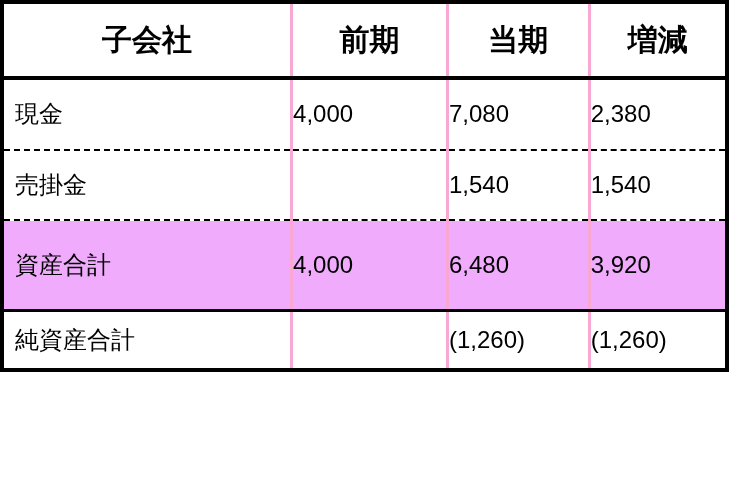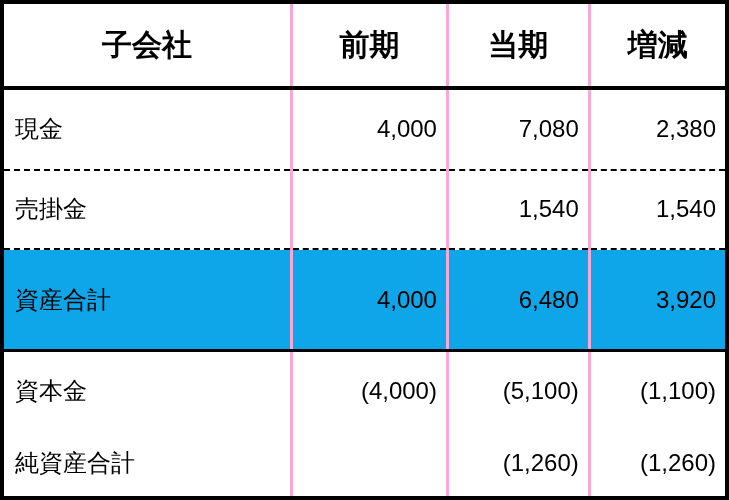--- a/index.html
+++ b/index.html
@@ -11,21 +11,21 @@
     width: 729px;
     height: 500px;
     background: #ffffff;
     box-sizing: border-box;
     font-family: "Liberation Sans", "DejaVu Sans", sans-serif;
     color: #000000;
     overflow: hidden;
   }
   table.bs-table {
     width: 729px;
-    height: 500px;
+    height: 372px;
     border-collapse: collapse;
     table-layout: fixed;
     border: 4px solid #000000;
   }
   col.c-label  { width: 288px; }
   col.c-prev   { width: 155px; }
   col.c-curr   { width: 141px; }
   col.c-change { width: 137px; }
 
   th, td {
@@ -44,27 +44,27 @@
   tr.header-row { height: 53px; }
   tr.header-row th {
     font-size: 30px;
     font-weight: 700;
     text-align: center;
     border-bottom: 4px solid #000000;
   }
 
   
   td.label-cell { text-align: left;  padding-left: 11px; }
-  td.num-cell   { text-align: right; padding-right: 9px; }
+  td.num-cell   { text-align: left; padding-right: 9px; }
 
   tr.divider-dashed td { border-bottom: 2px dashed #000000; }
   tr.divider-solid  td { border-bottom: 3px solid  #000000; }
   tr.divider-none   td { border-bottom: none; }
 
-  tr.shaded td { background: #0ea5e9; }
+  tr.shaded td { background: #f0abfc; }
 
   tr.r-cash     { height: 51px; }
   tr.r-ar       { height: 49px; }
   tr.r-assets   { height: 63px; }
   tr.r-ap       { height: 52px; }
   tr.r-capital  { height: 49px; }
   tr.r-retained { height: 42px; }
   tr.r-fcta     { height: 51px; }
   tr.r-total    { height: 62px; }
 </style>
@@ -103,26 +103,20 @@
     </tr>
 
     <tr class="r-assets divider-solid shaded">
       <td class="label-cell">資産合計</td>
       <td class="v num-cell">4,000</td>
       <td class="v num-cell">6,480</td>
       <td class="v num-cell">3,920</td>
     </tr>
 
 
-    <tr class="r-capital divider-none">
-      <td class="label-cell">資本金</td>
-      <td class="v num-cell">(4,000)</td>
-      <td class="v num-cell">(5,100)</td>
-      <td class="v num-cell">(1,100)</td>
-    </tr>
 
     <tr class="r-retained divider-dashed">
       <td class="label-cell">純資産合計</td>
       <td class="v num-cell"></td>
       <td class="v num-cell">(1,260)</td>
       <td class="v num-cell">(1,260)</td>
     </tr>
 
 
   </tbody>

